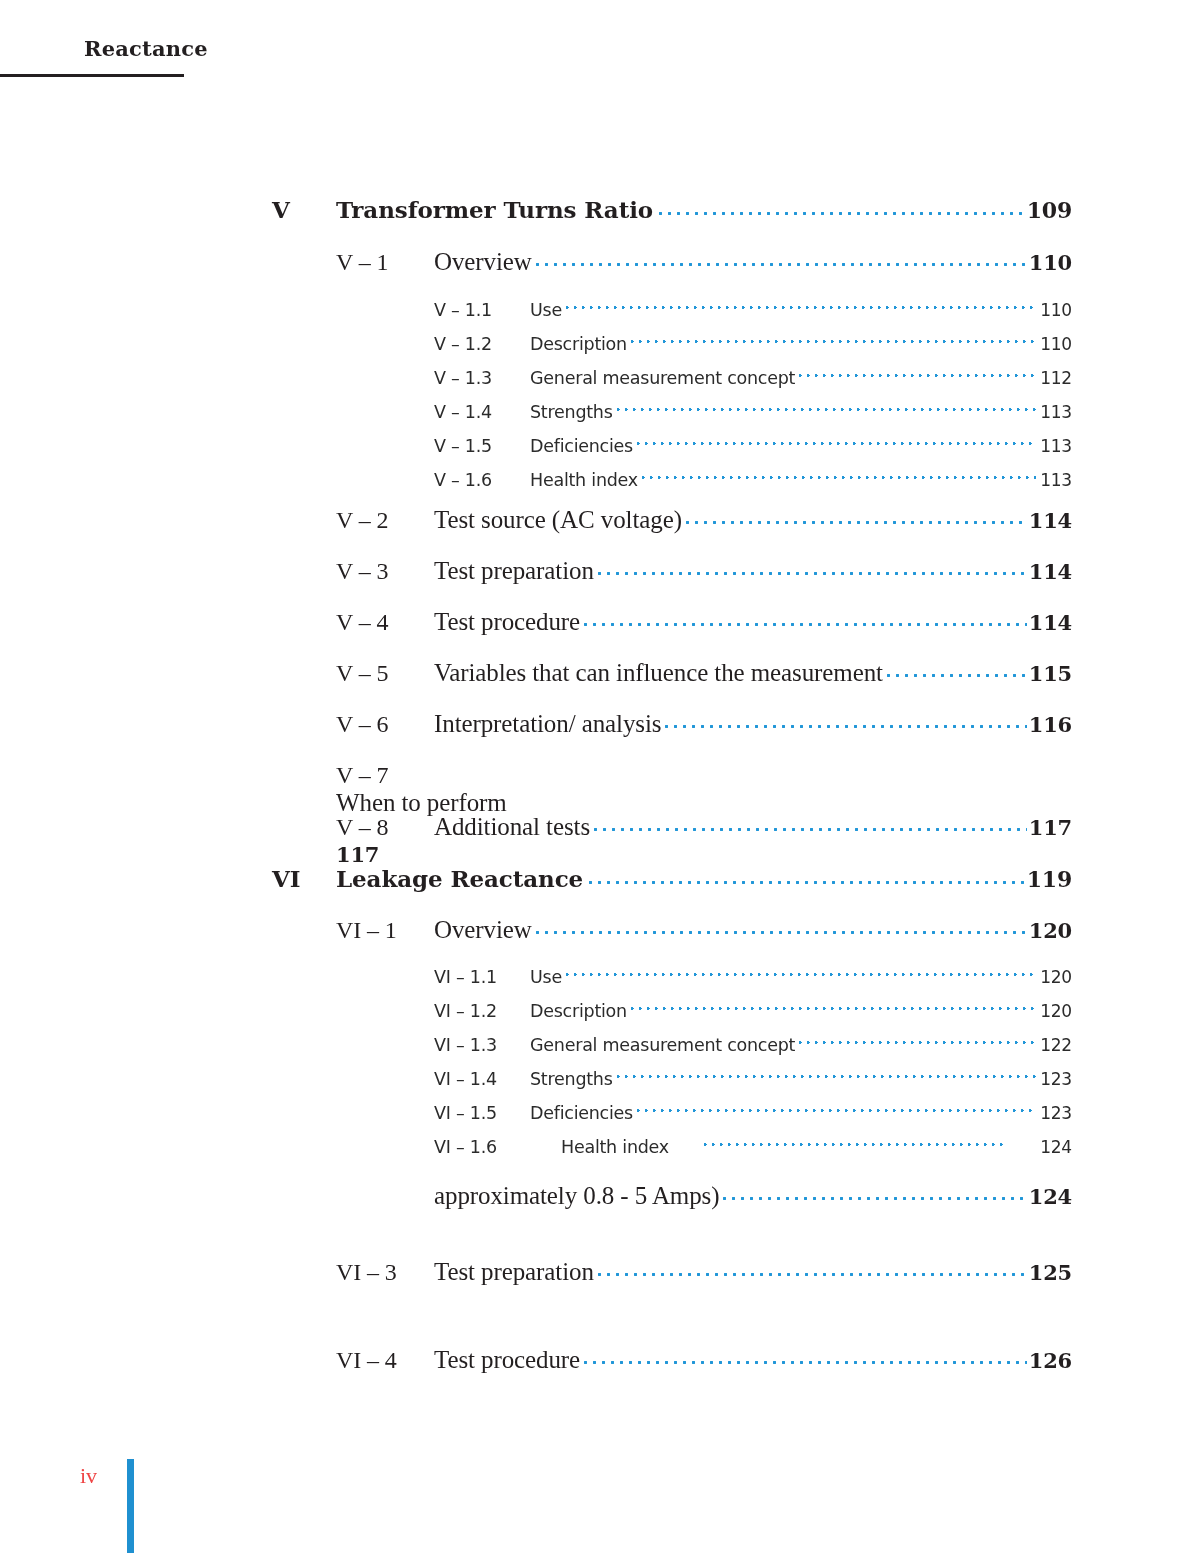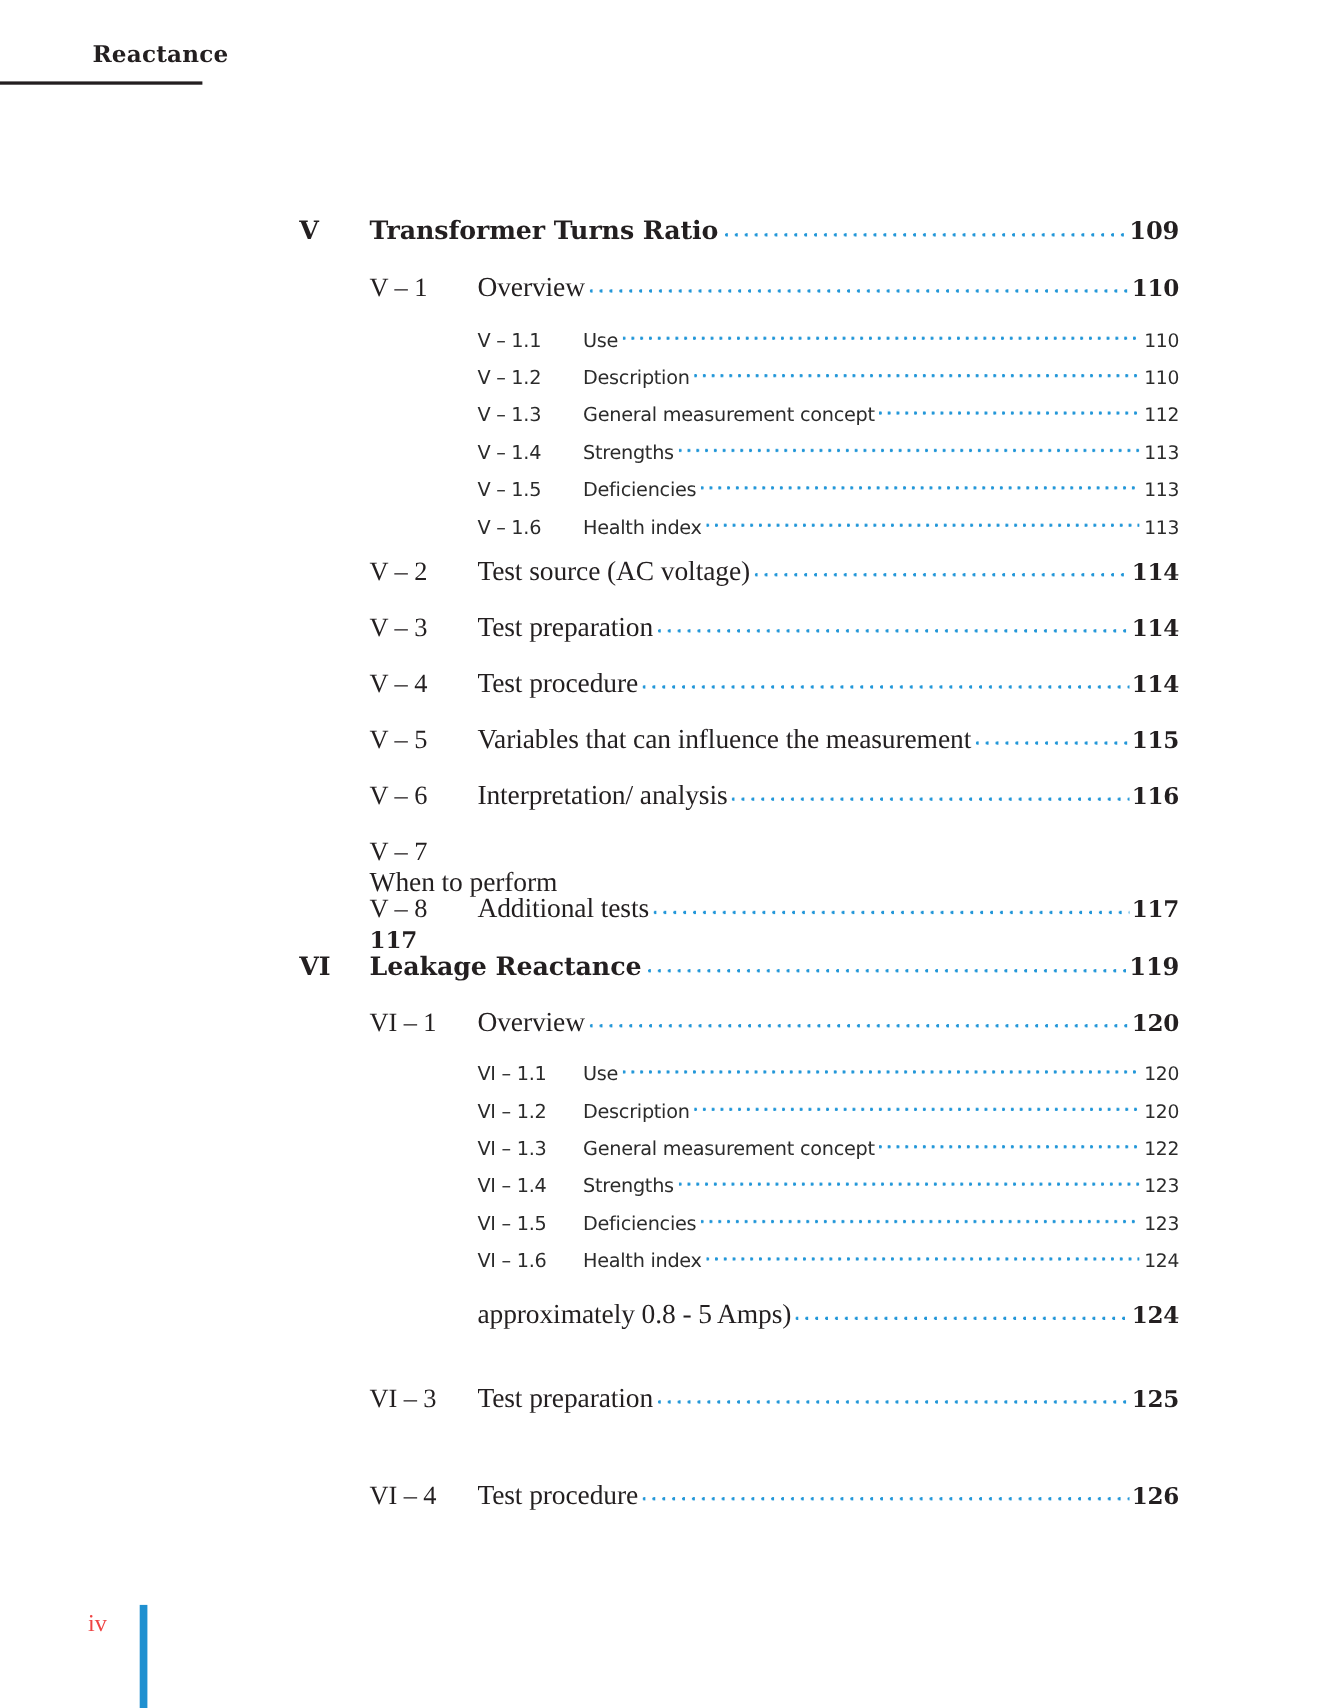--- a/index.html
+++ b/index.html
@@ -321,21 +321,21 @@
       <span class="title">Strengths</span>
       <span class="leader"></span>
       <span class="page">123</span>
     </div>
     <div class="toc-row lvl3" style="top: 1093px;">
       <span class="num">VI – 1.5</span>
       <span class="title">Deficiencies</span>
       <span class="leader"></span>
       <span class="page">123</span>
     </div>
-    <div class="toc-row lvl3" style="top: 1127px;">
+    <div class="toc-row lvl3" style="top: 1127px; gap: 31px;">
       <span class="num">VI – 1.6</span>
       <span class="title">Health index</span>
       <span class="leader"></span>
       <span class="page">124</span>
     </div>
     <div class="toc-row lvl2 two-line" style="top: 1173px;">
       <div class="l2-second">
         <span class="indent"></span>
         <span class="title">approximately 0.8 - 5 Amps)</span>
         <span class="leader"></span>

